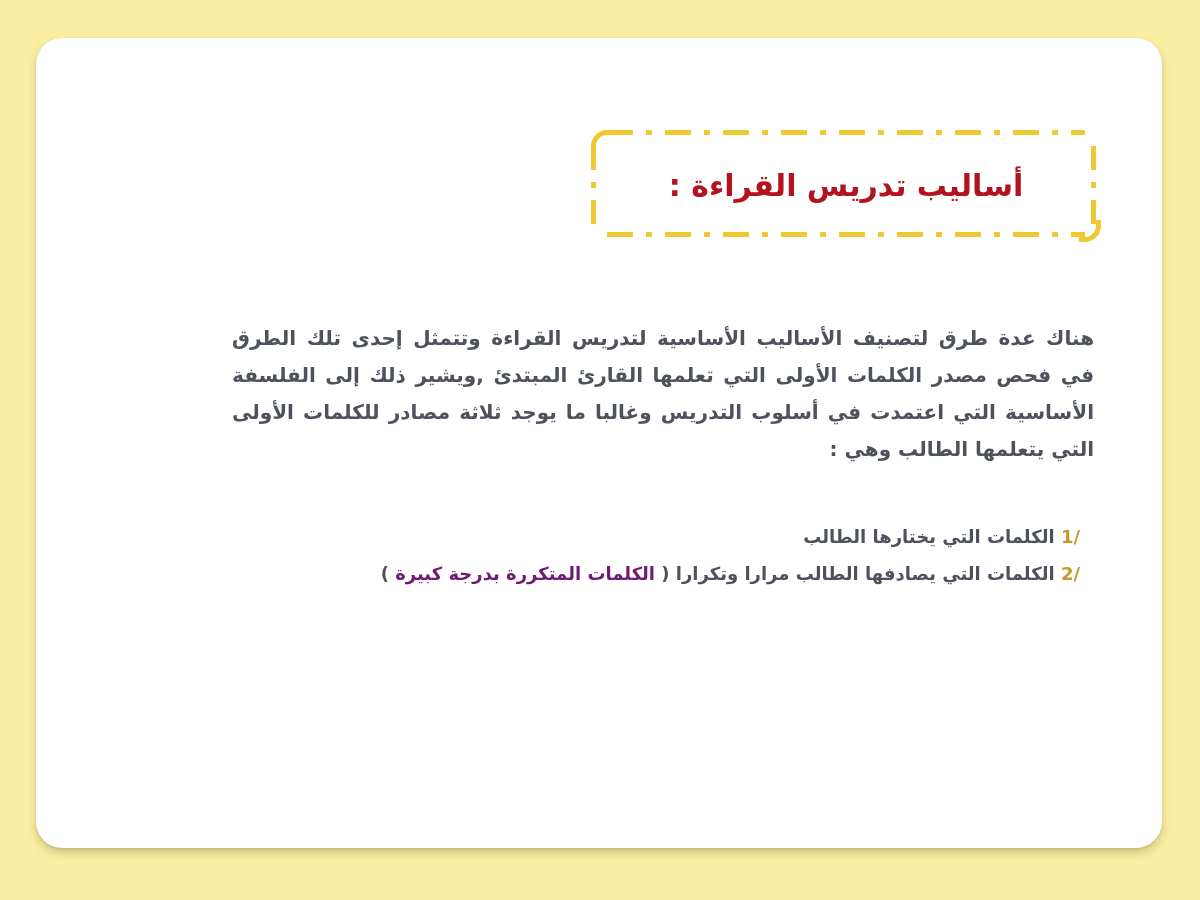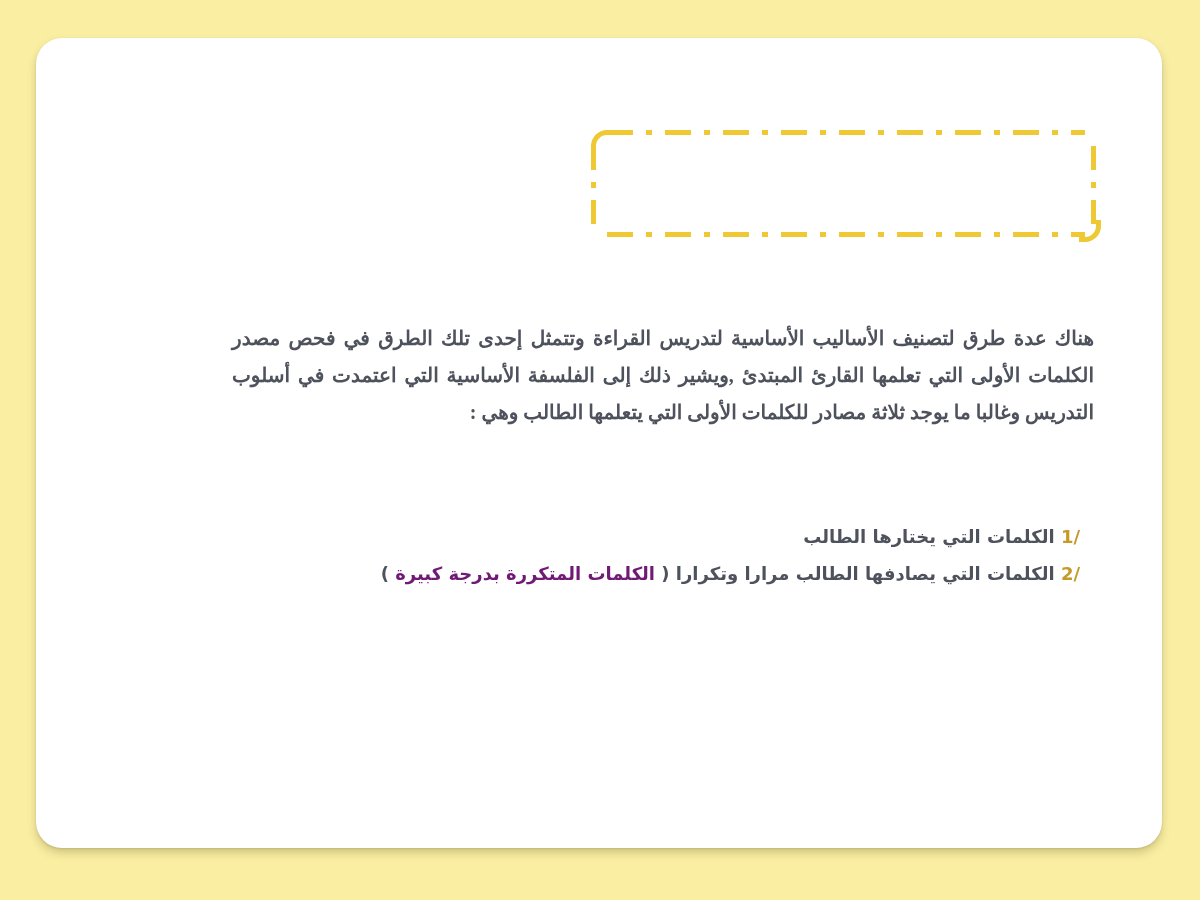--- a/index.html
+++ b/index.html
@@ -139,21 +139,20 @@
     text-align: justify;
     text-align-last: right;
     color: #4e525d;
     font-size: 20px;
     font-weight: 700;
     line-height: 37px;
   }
 
   .body-block p {
     margin: 0;
-    font-family: Liberation Serif, serif;
   }
 
   
   .list-block {
     position: absolute;
     left: 136px;   
     top: 480px;
     width: 908px;
     direction: rtl;
     color: #4e525d;
@@ -188,20 +187,21 @@
 
 <div id="slide-root">
 
   <div class="slide-card">
 
     <div class="title-box">
       <span class="corner tl"></span>
       <span class="corner tr"></span>
       <span class="corner br"></span>
       <span class="corner bl"></span>
+      <h1 class="slide-title">أساليب تدريس القراءة :</h1>
     </div>
 
     <div class="body-block">
       <p>هناك عدة طرق لتصنيف الأساليب الأساسية لتدريس القراءة وتتمثل إحدى تلك الطرق في فحص مصدر الكلمات الأولى التي تعلمها القارئ المبتدئ ,ويشير ذلك إلى الفلسفة الأساسية التي اعتمدت في أسلوب التدريس وغالبا ما يوجد ثلاثة مصادر للكلمات الأولى التي يتعلمها الطالب وهي :</p>
     </div>
 
     <div class="list-block">
 
       <div class="list-item">
         <span class="marker">/1</span>

